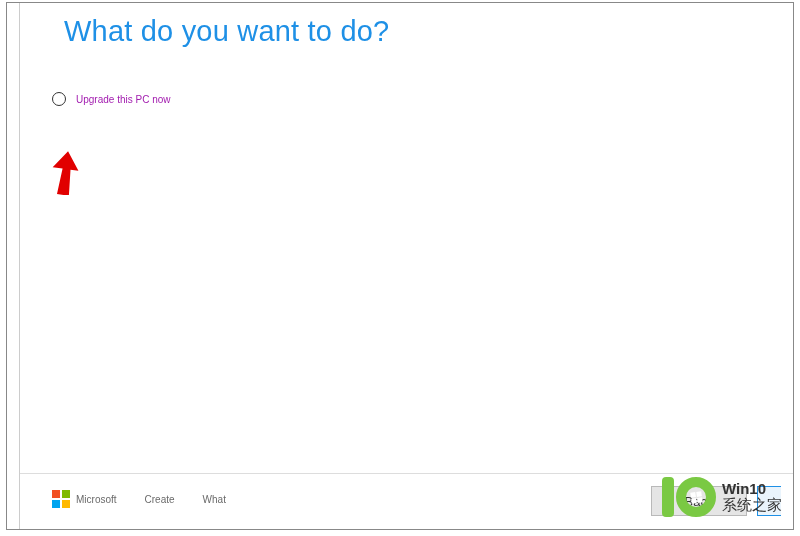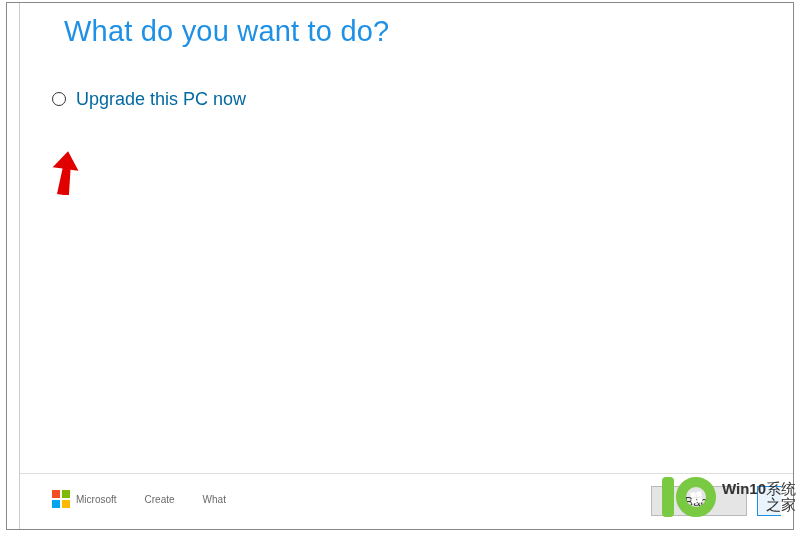--- a/index.html
+++ b/index.html
@@ -49,22 +49,22 @@
       align-items: center; justify-content: center;
       margin-right: 10px;
       flex: 0 0 auto;
     }
     .radio-inner {
       width: 8px; height: 8px;
       border-radius: 50%;
       background: #000;
     }
     .radio-label {
-      font-size: 18px;
-      color: #0369a1;
+      font-size: 10px;
+      color: #a21caf;
       white-space: nowrap;
     }
     .focus-box {
       border: 1px dotted #444;
       padding: 1px 4px;
       margin-left: -4px;
     }
 
     
     .arrow-annotation {
@@ -160,21 +160,21 @@
       left: 5px; top: 5px;
       width: 11px; height: 11px;
       display: grid;
       grid-template-columns: 1fr 1fr;
       grid-template-rows: 1fr 1fr;
       gap: 1px;
       transform: rotate(-8deg);
     }
     .wm-zero-flag span { background:#fff; }
     .wm-text {
-      display: flex; flex-direction: row;
+      display: flex; flex-direction: column;
       line-height: 1.1;
       font-size: 15px;
       color: #333;
       font-family: "Microsoft YaHei", sans-serif;
     }
     .wm-text .l1 { font-weight: 600; }
   </style>
 </head>
 <body>
 

